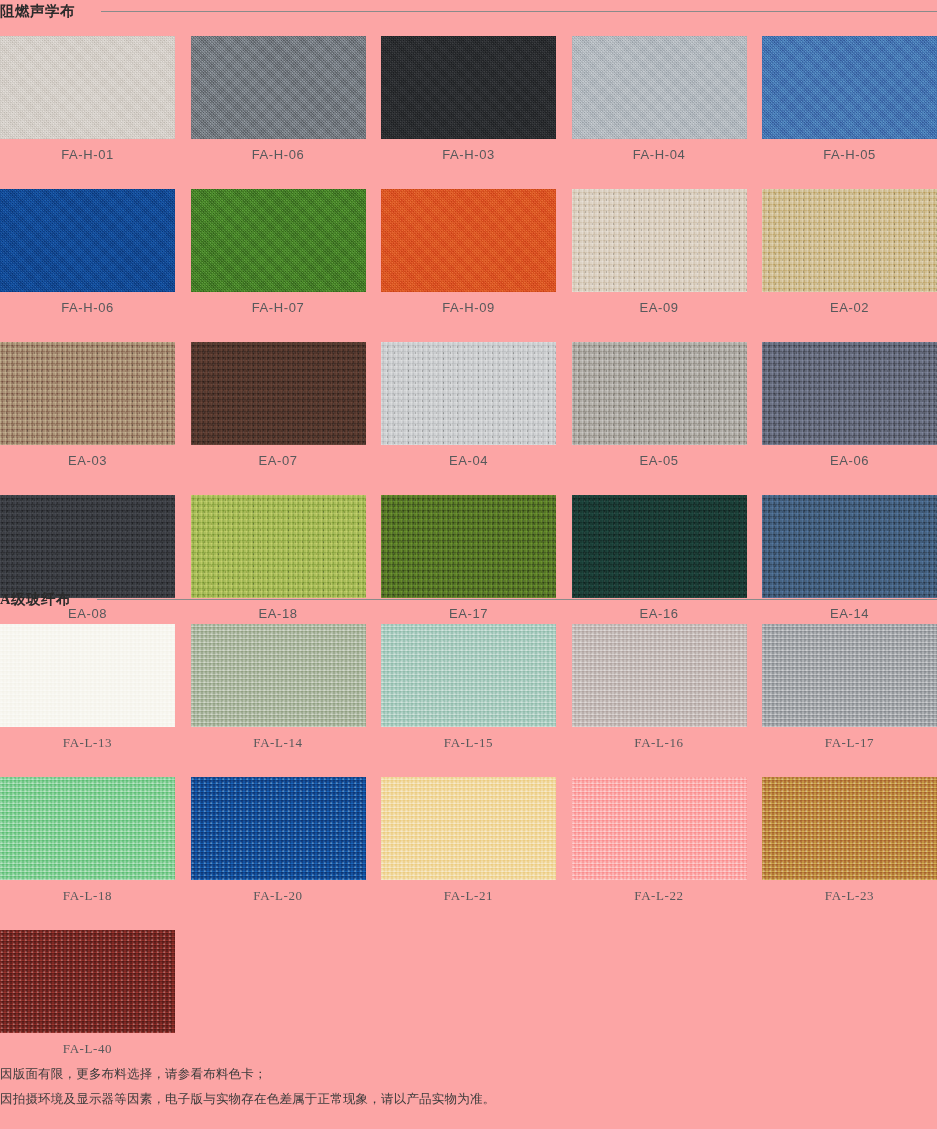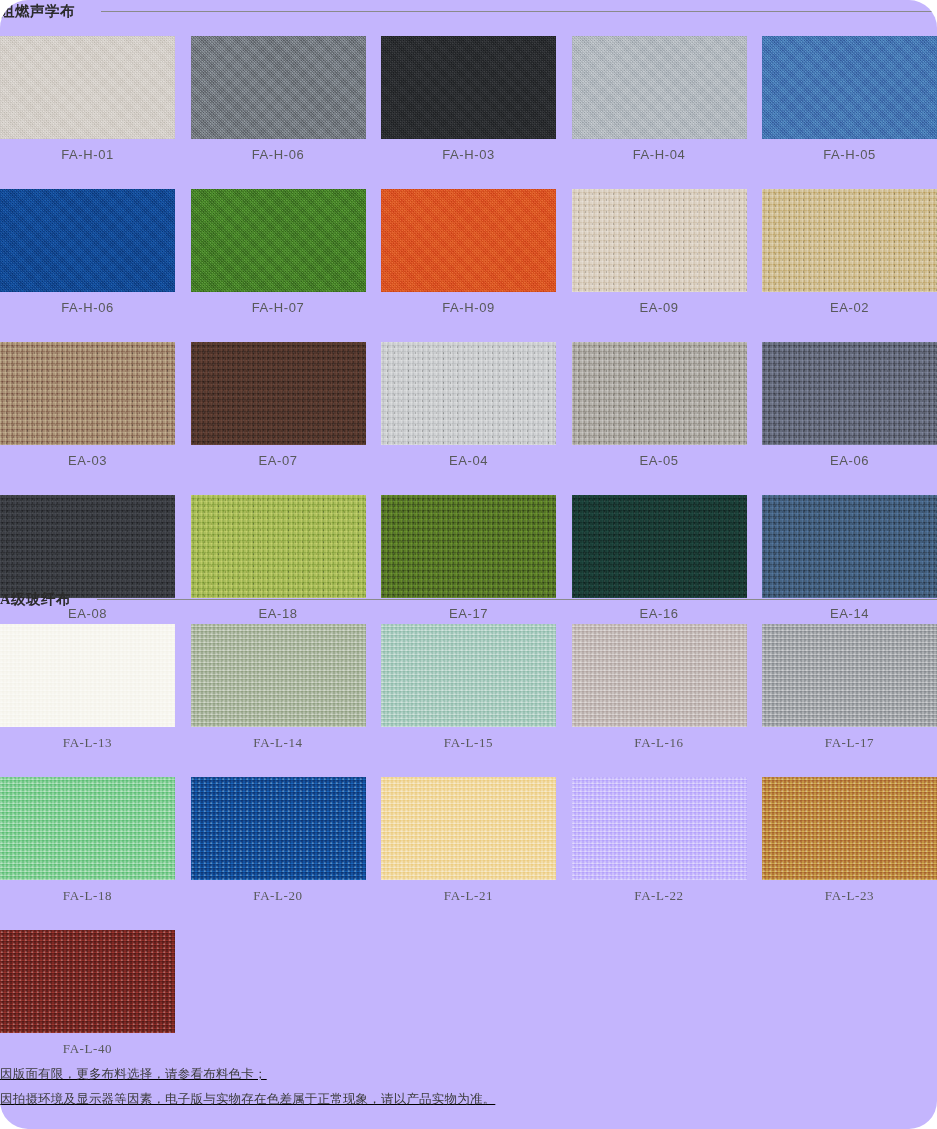--- a/index.html
+++ b/index.html
@@ -164,21 +164,21 @@
     font-size: 12.5px;
     color: #3b3b3b;
     line-height: 25px;
     letter-spacing: 0.2px;
     white-space: nowrap;
   }
 </style>
 </head>
 <body>
 
-<div class="page" style="background: #c4b5fd; border-radius: 28px;">
+<div class="page" style="background: #fca5a5;">
 
   <div class="section" id="section-0" style="top:0px;">
     <div class="section-head">
       <span class="section-title">阻燃声学布</span>
       <span class="section-rule" style="border-top-color: rgb(138, 138, 138);"></span>
     </div>
     <div class="grid" id="grid-0">
         <div class="cell">
           <div class="swatch tex-weave" style="background-color: rgb(217, 211, 204);"></div>
           <span class="swatch-label">FA-H-01</span>
@@ -308,18 +308,18 @@
           <div class="swatch tex-glass" style="background-color: rgb(185, 129, 60);"></div>
           <span class="swatch-label">FA-L-23</span>
         </div>
         <div class="cell">
           <div class="swatch tex-glass" style="background-color: rgb(110, 36, 32);"></div>
           <span class="swatch-label">FA-L-40</span>
         </div>
       </div>
   </div>
 
-  <div class="footer" style="top:1062px;text-decoration:underline;">
+  <div class="footer" style="top:1062px;">
     <div class="footer-line">因版面有限，更多布料选择，请参看布料色卡；</div>
     <div class="footer-line">因拍摄环境及显示器等因素，电子版与实物存在色差属于正常现象，请以产品实物为准。</div>
   </div>
 
 </div>
 
 </body></html>

